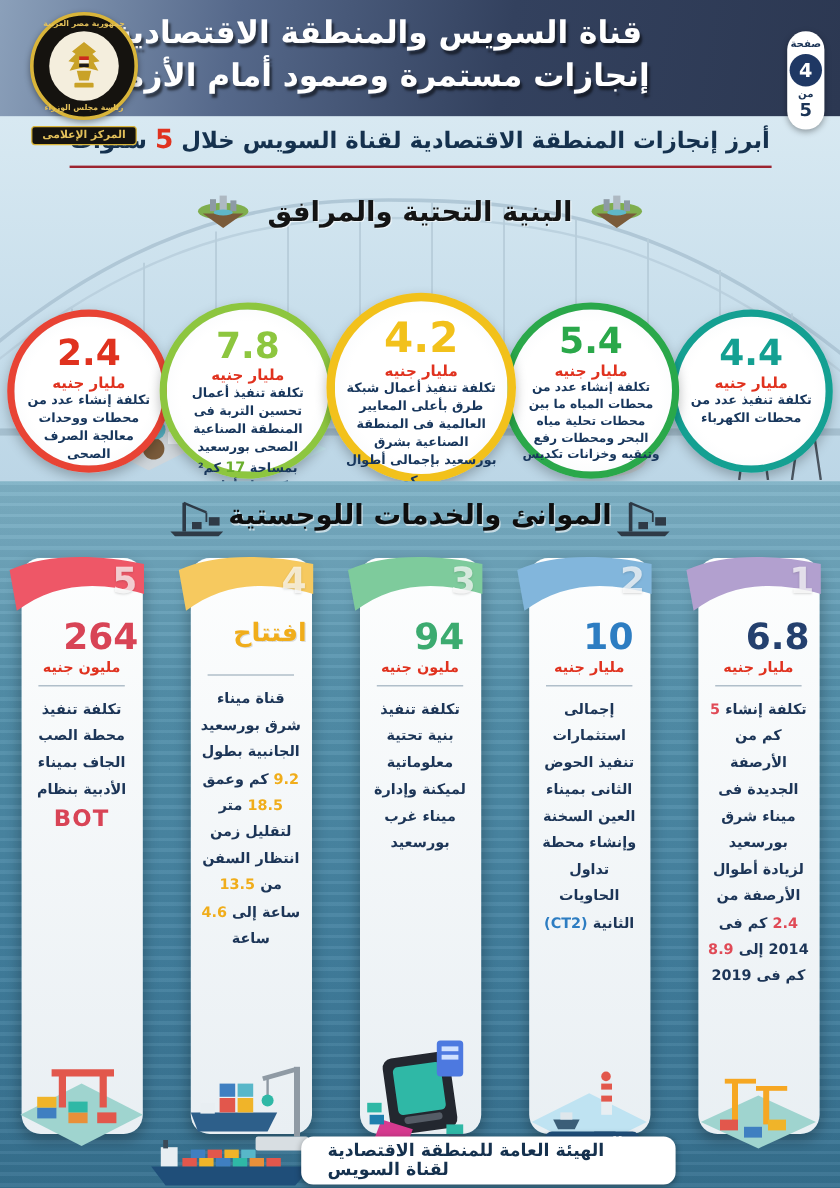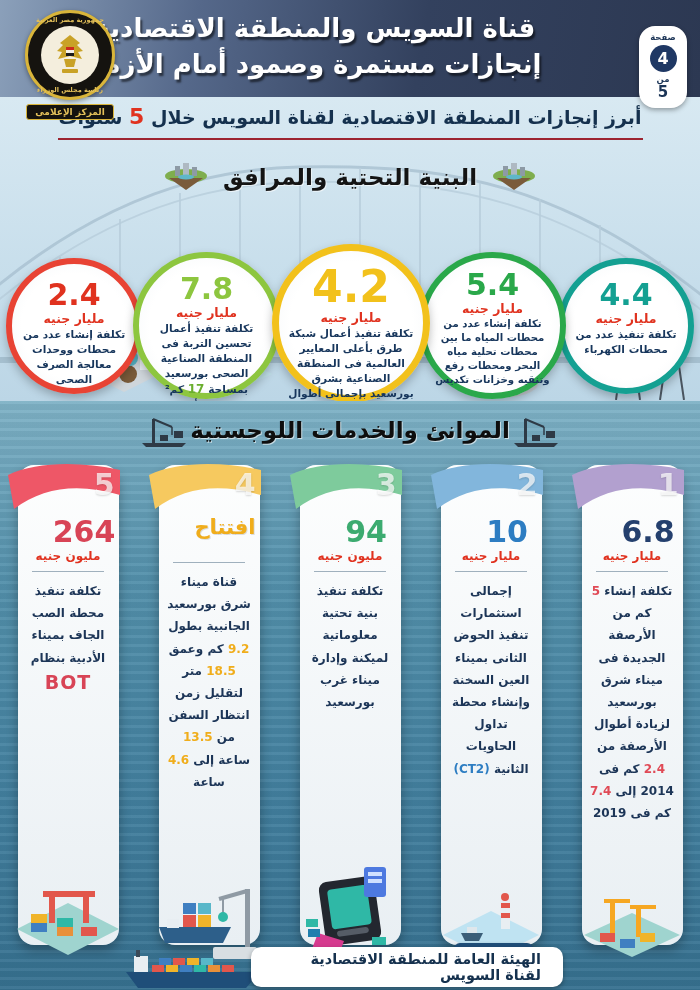--- a/index.html
+++ b/index.html
@@ -17,21 +17,21 @@
   .logo-circle{width:90px;height:90px;border-radius:50%;background:#15130f;border:3px solid #d9b53a;
     margin:0 auto;position:relative;box-shadow:0 2px 5px rgba(0,0,0,.4);}
   .logo-ring-text{position:absolute;left:0;right:0;color:#e3c05a;font-size:6.5px;font-weight:bold;white-space:nowrap;overflow:hidden;}
   .ring-top{top:3px;}
   .ring-bottom{bottom:3px;}
   .logo-inner{position:absolute;left:13px;top:13px;width:58px;height:58px;border-radius:50%;
     background:#f4eedd;display:flex;align-items:center;justify-content:center;}
   .logo-banner{display:inline-block;margin-top:-8px;background:#15130f;color:#e3c05a;font-size:9px;
     font-weight:bold;padding:2px 8px;border-radius:3px;border:1px solid #d9b53a;position:relative;z-index:7;}
   
-  .page-badge{position:absolute;top:26px;left:auto;right:13px;width:48px;background:#fff;border-radius:16px;
+  .page-badge{position:absolute;top:26px;left:auto;right:13px;width:31px;background:#fff;border-radius:16px;
     padding:6px 0 7px;text-align:center;z-index:6;box-shadow:0 2px 5px rgba(0,0,0,.35);}
   .pb-word{font-size:8.5px;font-weight:bold;color:#1c3557;}
   .pb-circle{width:27px;height:27px;margin:3px auto 2px;background:#1f3864;border-radius:50%;
     color:#fff;font-size:16px;font-weight:bold;line-height:27px;}
   .pb-of{font-size:8.5px;font-weight:bold;color:#1c3557;}
   .pb-total{font-size:15px;font-weight:bold;color:#1c3557;line-height:1.1;}
 
   
   .sky{position:relative;width:700px;height:304px;background:linear-gradient(#d8e9f2,#c4dcea 70%,#bcd6e6);overflow:visible;z-index:1;}
   .bridge{position:absolute;top:0;left:0;z-index:0;opacity:.8;}
@@ -47,21 +47,21 @@
   .circle .c-value{font-size:30px;font-weight:900;line-height:1;margin-top:16px;}
   .circle .c-unit{font-size:12.5px;font-weight:bold;color:#e0321f;margin:1px 0 1px;}
   .circle .c-desc{font-size:10.6px;font-weight:bold;color:#17365c;line-height:1.42;}
   .circle .seg-hl{color:var(--hl);font-size:12px;}
   .c-teal   {left:558px;top:106px;width:136px;height:136px;border:6px solid #14a092;z-index:3;--hl:#14a092;}
   .c-teal  .c-value{color:#14a092;}
   .c-green  {left:419px;top:100px;width:147px;height:147px;border:6px solid #2aa84a;z-index:4;--hl:#2aa84a;}
   .c-green .c-value{color:#2aa84a;margin-top:12px;}
   .c-green .c-desc{font-size:10.2px;line-height:1.38;}
   .c-yellow {left:272px;top:92px;width:158px;height:158px;border:7px solid #f2c11b;z-index:5;--hl:#f2c11b;}
-  .c-yellow .c-value{color:#f2c11b;font-size:44px;margin-top:14px;}
+  .c-yellow .c-value{color:#f2c11b;font-size:35px;margin-top:14px;}
   .c-lgreen {left:133px;top:100px;width:147px;height:147px;border:6px solid #8dc63f;z-index:4;--hl:#6aae2d;}
   .c-lgreen .c-value{color:#8dc63f;}
   .c-red    {left:6px;top:106px;width:136px;height:136px;border:6px solid #e84334;z-index:3;--hl:#e84334;}
   .c-red   .c-value{color:#e0321f;}
   .mini-illus{position:absolute;z-index:2;}
 
   
   .sea{position:absolute;top:401px;left:0;width:700px;height:589px;
     background:linear-gradient(#7fb2c6,#5390ab 30%,#417e9d 70%,#36708f);z-index:2;}
   .sea:before{content:"";position:absolute;inset:0;
@@ -85,21 +85,21 @@
   .col1{--hl:#e04a56;} .col2{--hl:#2d7dc2;} .col3{--hl:#3cab70;} .col4{--hl:#f0ad1b;} .col5{--hl:#d84456;}
   .col1 .col-value{color:#24406e;} .col2 .col-value{color:#2d7dc2;} .col3 .col-value{color:#3cab70;}
   .col4 .col-value{color:#f0ad1b;text-shadow:1px 1px 0 rgba(0,0,0,.12);} .col5 .col-value{color:#d84456;}
   .col1 .ribbon path{fill:#b2a0cf;} .col2 .ribbon path{fill:#82b6dc;} .col3 .ribbon path{fill:#7ecb9c;}
   .col4 .ribbon path{fill:#f6c95f;} .col5 .ribbon path{fill:#ee5767;}
 
   
   .source-label{position:absolute;bottom:26px;right:167px;background:#1f4e79;color:#fff;font-size:13px;
     font-weight:bold;padding:3px 14px;border-radius:6px;z-index:5;box-shadow:0 2px 4px rgba(0,0,0,.35);}
   .source-box{position:absolute;bottom:3px;right:137px;width:312px;background:#fff;border-radius:10px;
-    padding:4px 22px;text-align:right;font-size:14.5px;font-weight:900;color:#15314e;z-index:5;
+    padding:4px 22px;text-align:left;font-size:14.5px;font-weight:900;color:#15314e;z-index:5;
     box-shadow:0 2px 5px rgba(0,0,0,.35);}
   .footer-ship{position:absolute;bottom:0;left:118px;z-index:4;}
 </style>
 </head>
 <body>
 
 <div class="header">
   <div class="header-title">
     <div>قناة السويس والمنطقة الاقتصادية..</div>
     <div>إنجازات مستمرة وصمود أمام الأزمات</div>
@@ -258,21 +258,21 @@
   <div class="cols">
 
     <div class="col col1">
       <svg class="ribbon" viewBox="0 0 124 54">
         <path d="M6 16 C34 3 76 2 118 11 L118 36 C76 24 42 28 12 50 Z"></path>
       </svg>
       <span class="ribbon-num">1</span>
       <div class="col-value">6.8</div>
       <div class="col-unit">مليار جنيه</div>
       <div class="col-div"></div>
-      <div class="col-desc"><span>تكلفة إنشاء </span><span class="seg-hl">5</span><span> كم من الأرصفة الجديدة فى ميناء شرق بورسعيد لزيادة أطوال الأرصفة من </span><span class="seg-hl">2.4</span><span> كم فى 2014 إلى </span><span class="seg-hl">7.4</span><span> كم فى 2019</span></div>
+      <div class="col-desc"><span>تكلفة إنشاء </span><span class="seg-hl">5</span><span> كم من الأرصفة الجديدة فى ميناء شرق بورسعيد لزيادة أطوال الأرصفة من </span><span class="seg-hl">2.4</span><span> كم فى 2014 إلى </span><span class="seg-hl">8.9</span><span> كم فى 2019</span></div>
       <svg class="col-illus" width="104" height="72" viewBox="0 0 104 72">
         <polygon points="52,26 100,48 52,70 4,48" fill="#9fd4cf"></polygon>
         <rect x="30" y="14" width="5" height="36" fill="#f6a722"></rect>
           <rect x="24" y="12" width="26" height="4" fill="#f6a722"></rect>
         <rect x="56" y="20" width="5" height="30" fill="#f6a722"></rect>
           <rect x="50" y="18" width="26" height="4" fill="#f6a722"></rect>
         <rect x="20" y="46" width="15" height="9" fill="#e2574c"></rect>
           <rect x="40" y="52" width="15" height="9" fill="#3f7fc1"></rect>
         <rect x="60" y="46" width="15" height="9" fill="#f0b429"></rect>
       </svg>

